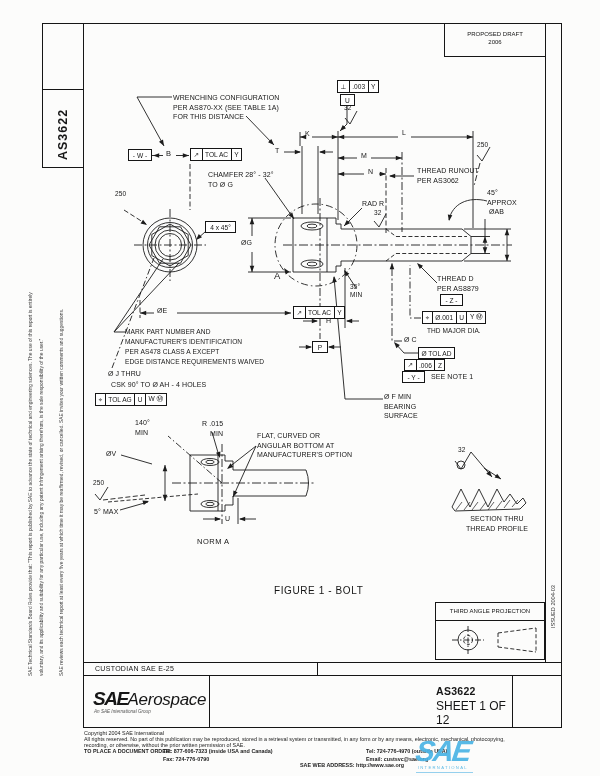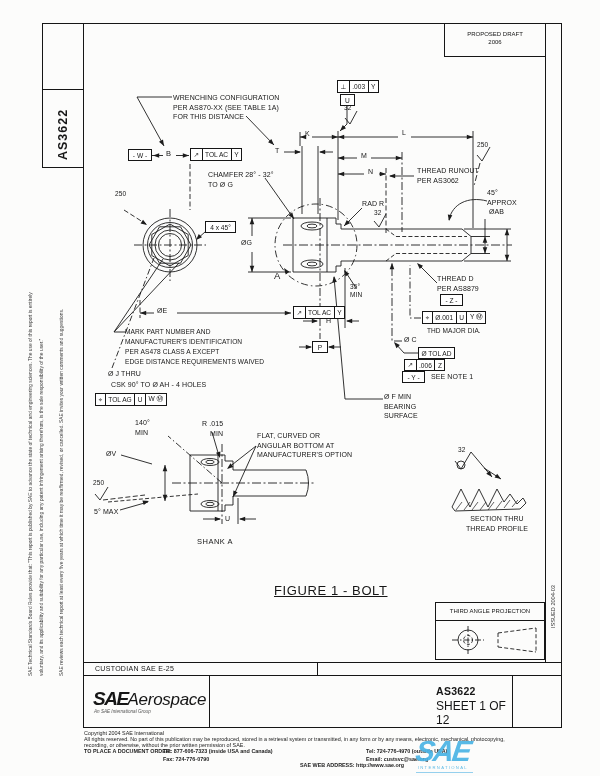--- a/index.html
+++ b/index.html
@@ -450,21 +450,21 @@
   </span>
   <span class="lbl" style="left:106px;top:449px;">ØV</span>
   <span class="lbl" style="left:93px;top:478px;font-size:6.5px;">250</span>
   <span class="lbl" style="left:94px;top:507px;">5° MAX</span>
   <span class="lbl" style="left:225px;top:514px;">U</span>
   <span class="lbl" style="left:257px;top:431px;">
     <span style="display:block;">FLAT, CURVED OR</span>
     <span style="display:block;">ANGULAR BOTTOM AT</span>
     <span style="display:block;">MANUFACTURER'S OPTION</span>
   </span>
-  <span class="lbl" style="left:197px;top:537px;font-size:7.5px;letter-spacing:.5px;">SHANK A</span>
+  <span class="lbl" style="left:197px;top:537px;font-size:7.5px;letter-spacing:.5px;">NORM A</span>
 
   <span class="lbl" style="left:437px;top:274px;">
     <span style="display:block;">THREAD D</span>
     <span style="display:block;">PER AS8879</span>
   </span>
   <div class="dbox" style="left:440px;top:294px;width:23px;">- Z -</div>
   <div class="fcf" style="left:422px;top:311px;">
     <span class="sym">⌖</span>
     <span>Ø.001</span>
     <span>U</span>
@@ -488,21 +488,21 @@
     <span style="display:block;">BEARING</span>
     <span style="display:block;">SURFACE</span>
   </span>
 
   <span class="lbl" style="left:458px;top:445px;font-size:6.5px;">32</span>
   <span class="lbl" style="left:455px;top:514px;text-align:center;width:84px;white-space:normal;">
     <span style="display:block;">SECTION THRU</span>
     <span style="display:block;">THREAD PROFILE</span>
   </span>
 
-  <span class="lbl" style="left:274px;top:586px;font-size:13px;letter-spacing:.6px;text-decoration:underline;">FIGURE 1 - BOLT</span>
+  <span class="lbl" style="left:274px;top:586px;font-size:10px;letter-spacing:.6px;">FIGURE 1 - BOLT</span>
 
   <div class="abs" style="left:435px;top:602px;width:110px;height:58px;border:1.4px solid #161616;box-sizing:border-box;z-index:2;">
     <div style="height:18px;border-bottom:1.4px solid #161616;box-sizing:border-box;text-align:center;font-size:6px;padding-top:5px;">THIRD ANGLE PROJECTION</div>
   </div>
 
   <div class="abs" style="left:83px;top:662px;width:479px;height:14px;border-top:1.4px solid #161616;border-bottom:1.4px solid #161616;box-sizing:border-box;z-index:2;">
     <span style="position:absolute;left:12px;top:2px;font-size:7px;letter-spacing:.3px;">CUSTODIAN  SAE E-25</span>
     <div style="position:absolute;left:234px;top:0;height:100%;border-left:1.4px solid #161616;"></div>
   </div>
 

